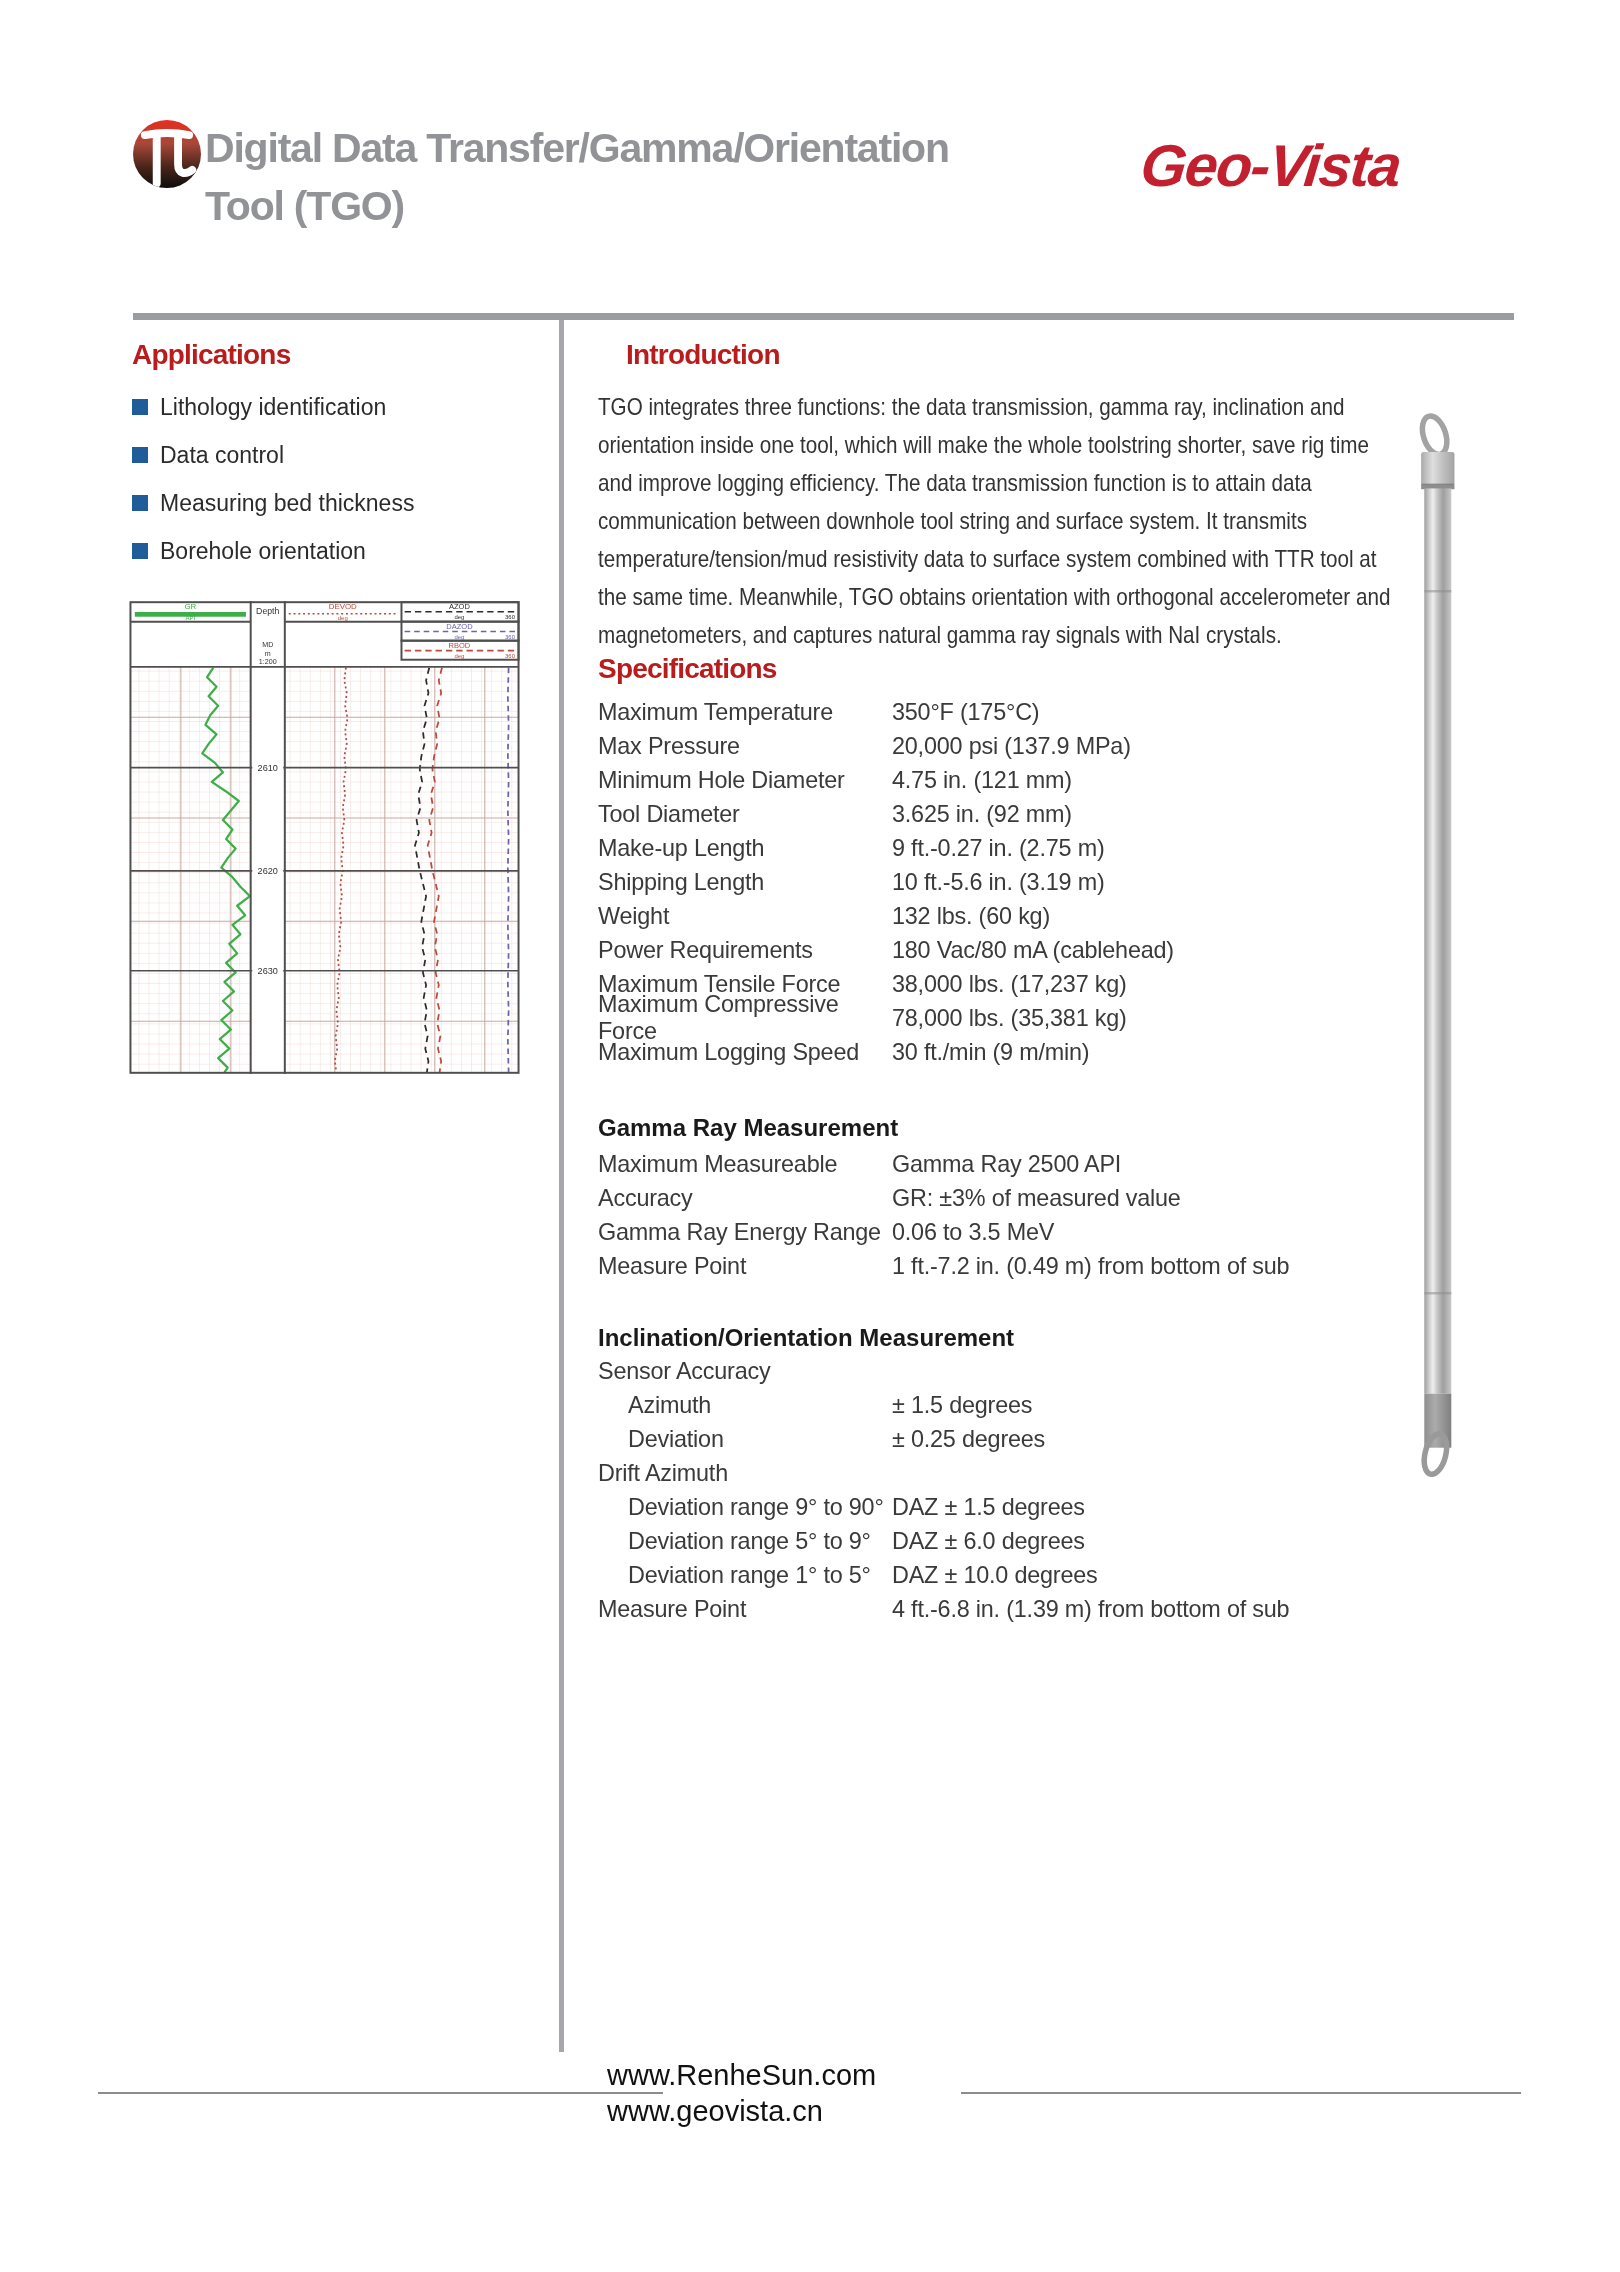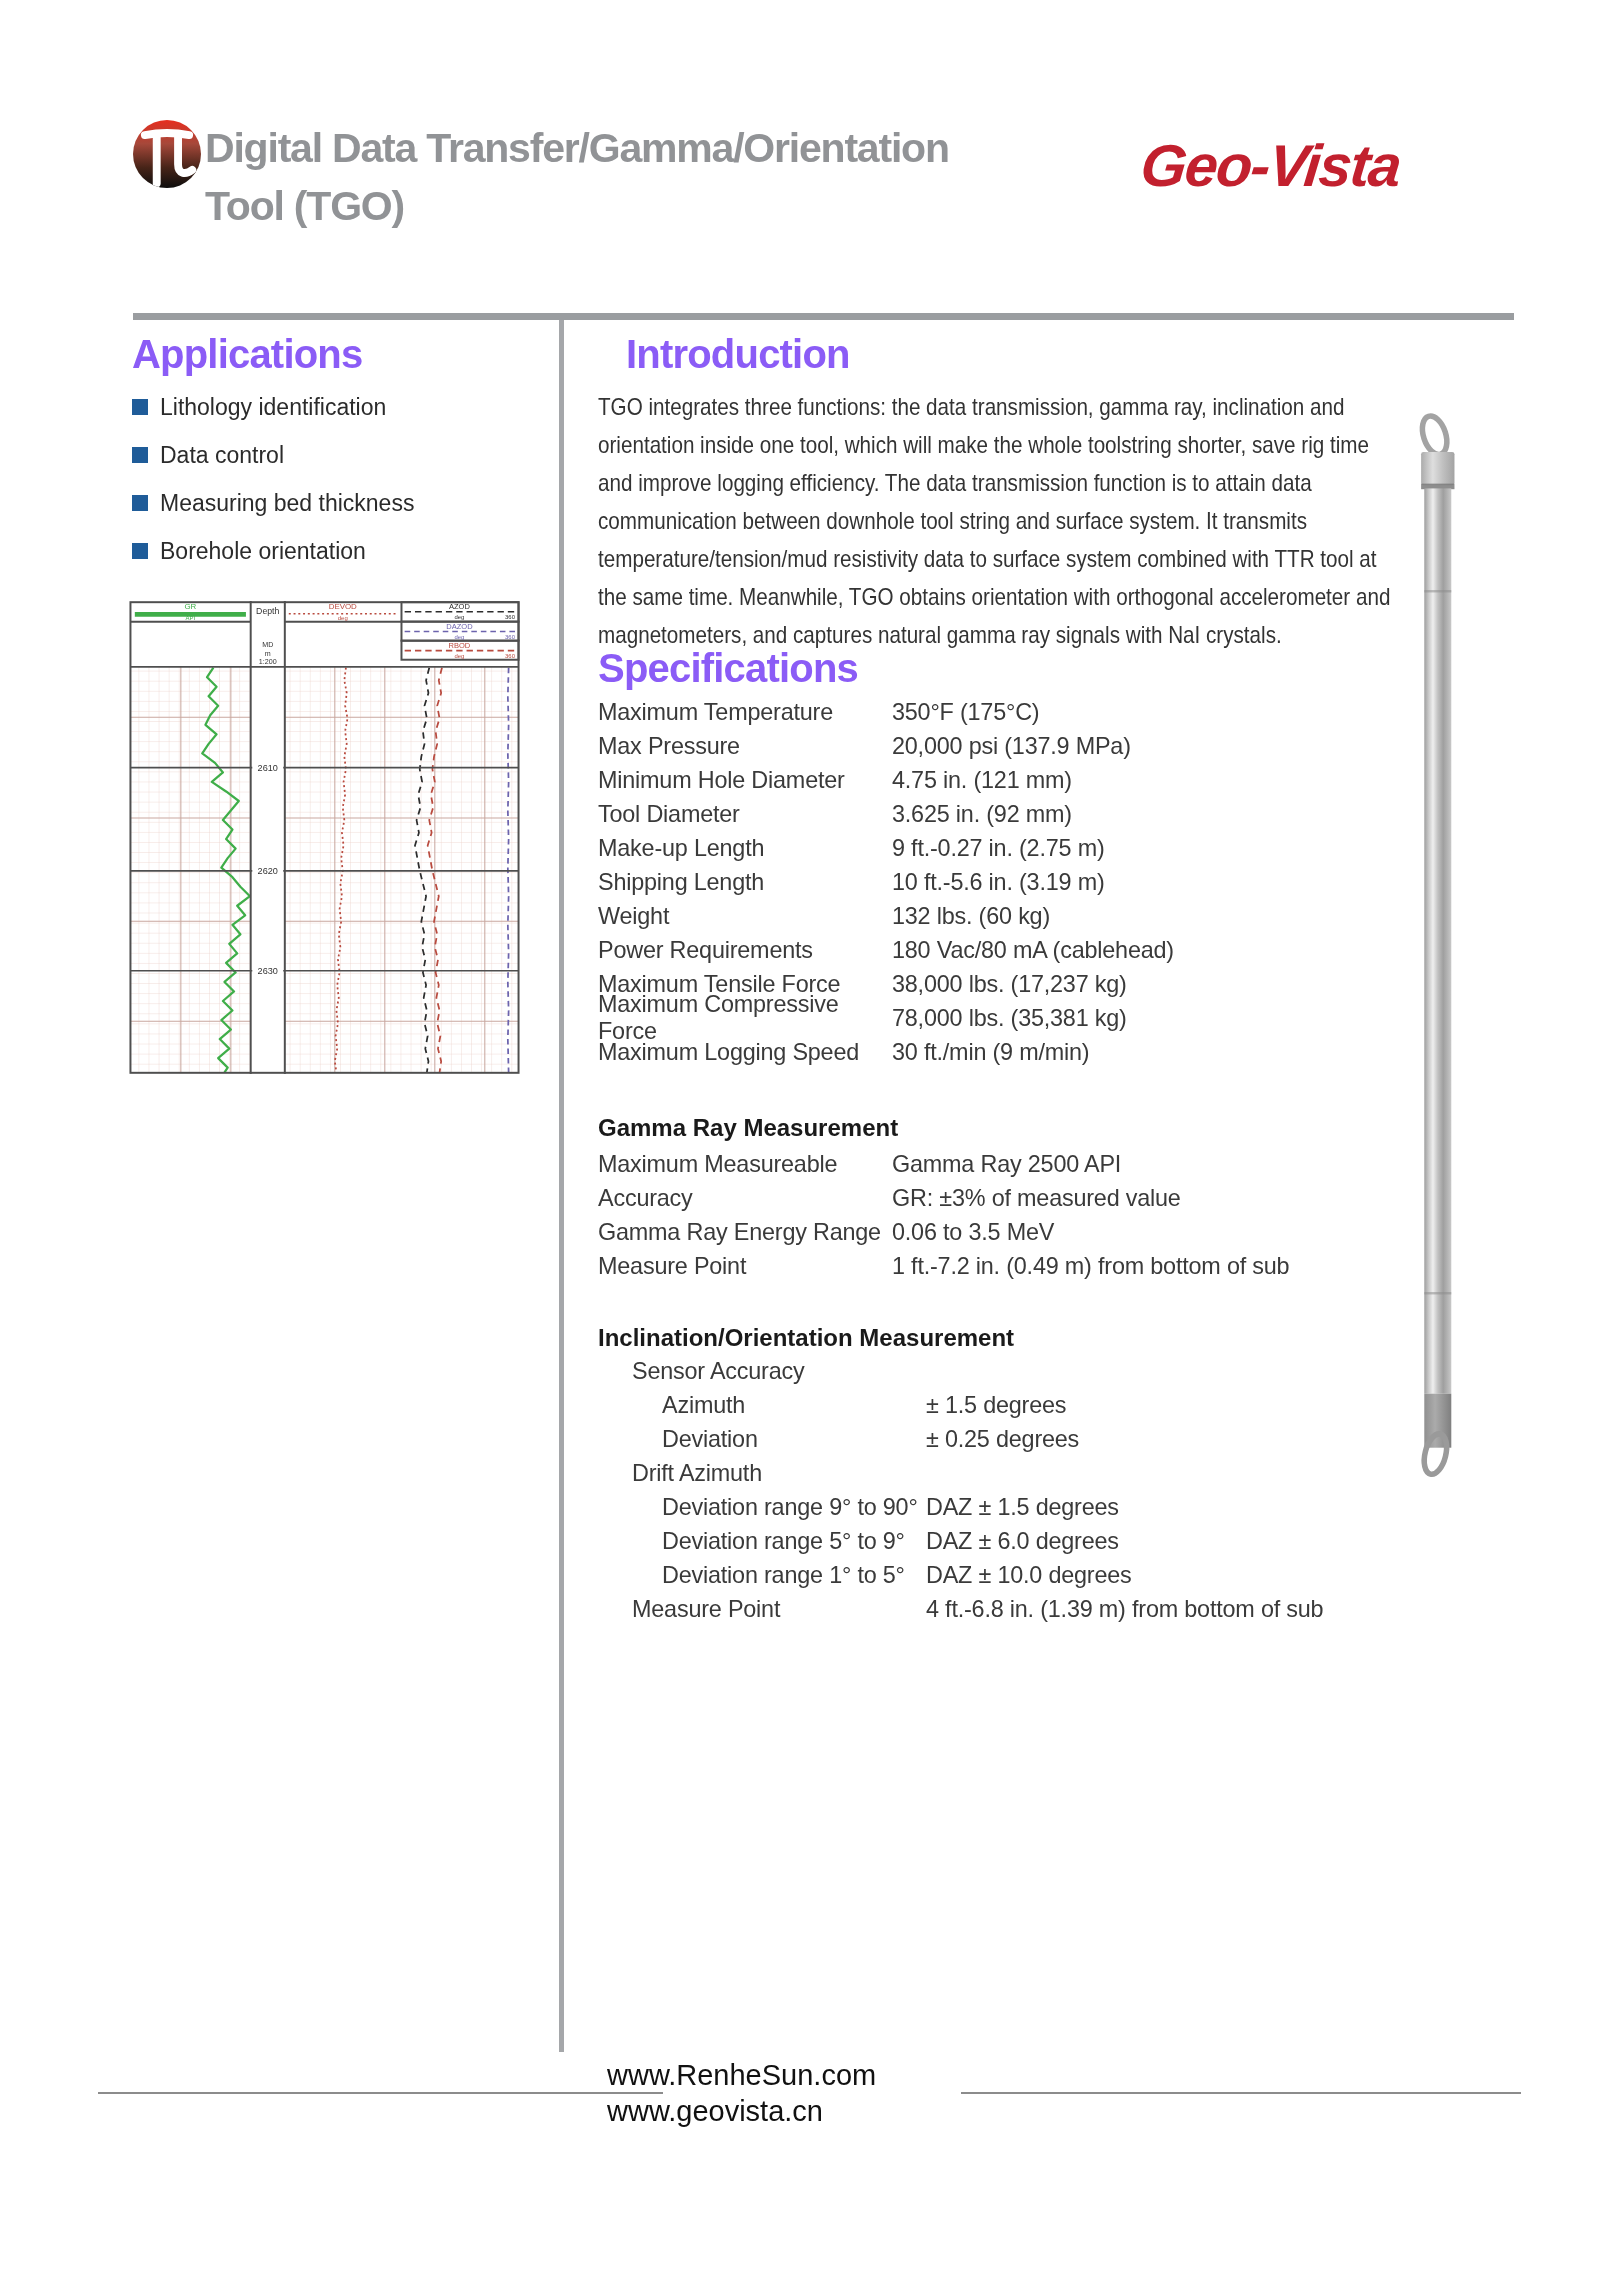--- a/index.html
+++ b/index.html
@@ -17,22 +17,22 @@
   }
   .brand {
     position:absolute; left:1141px; top:132px; width:445px;
     font-size:59px; font-weight:700; font-style:italic; letter-spacing:-1.6px;
     color:#c2202e; transform:skewX(-6deg); white-space:nowrap;
   }
   .top-rule { position:absolute; left:133px; top:313px; width:1381px; height:7.1px; background:#9a9da0; }
   .v-rule   { position:absolute; left:559px; top:320px; width:4.8px; height:1732px; background:#a5a7aa; }
 
   
-  .h-blue { position:absolute; margin:0; font-size:40px; line-height:41px; font-weight:700;
-            letter-spacing:-0.8px; color:#8b5cf6; }
+  .h-blue { position:absolute; margin:0; font-size:28px; line-height:41px; font-weight:700;
+            letter-spacing:-0.8px; color:#b91c1c; }
   .h-sub  { position:absolute; margin:0; font-size:24px; line-height:29px; font-weight:700; color:#1a1a1a; }
 
   
   .app-list { position:absolute; left:132px; top:395px; width:397px; margin:0; padding:0; list-style:none; }
   .app-list li { display:flex; align-items:flex-start; height:48px; }
   .bullet-sq { width:16px; height:16px; background:#1f5c99; margin:4px 12px 0 0; flex:0 0 auto; }
   .app-label { font-size:23px; line-height:24.6px; color:#2b2b2b; }
 
   
   .intro-body {
@@ -269,21 +269,21 @@
       <span class="kv-value">0.06 to 3.5 MeV</span>
     </div>
     <div class="kv-row">
       <span class="kv-label">Measure Point</span>
       <span class="kv-value">1 ft.-7.2 in. (0.49 m) from bottom of sub</span>
     </div>
   </div>
 
   <h3 class="h-sub" style="left:598px; top:1323px;">Inclination/Orientation Measurement</h3>
 
-  <div class="kv-block" style="top:1354px;margin-left:34px;">
+  <div class="kv-block" style="top:1354px;">
     <div class="kv-row">
       <span class="kv-label">Sensor Accuracy</span>
       <span class="kv-value"></span>
     </div>
     <div class="kv-row">
       <span class="kv-label indent">Azimuth</span>
       <span class="kv-value">± 1.5 degrees</span>
     </div>
     <div class="kv-row">
       <span class="kv-label indent">Deviation</span>

